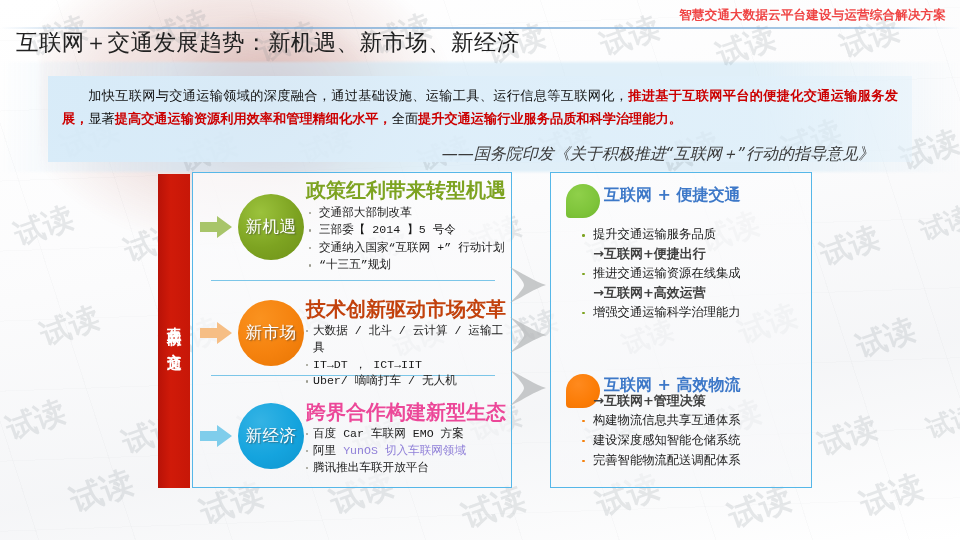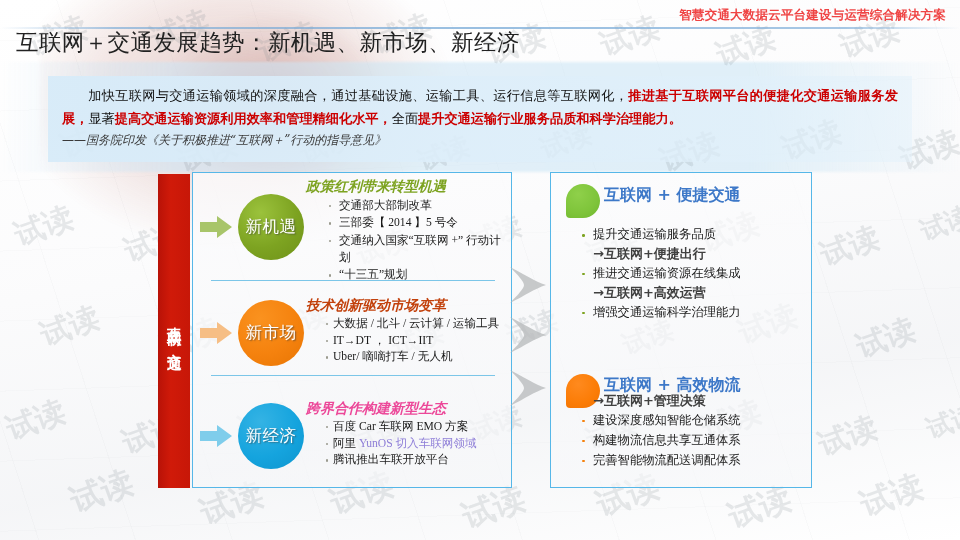--- a/index.html
+++ b/index.html
@@ -67,21 +67,21 @@
     background:linear-gradient(100deg,rgba(214,235,249,.92) 0%,rgba(221,238,250,.88) 45%,rgba(228,242,251,.55) 100%);
     box-sizing:border-box;padding:8px 14px 0 14px;
   }
   #quote-text{
     font-size:13.2px;line-height:1.75;color:#111111;text-align:justify;
     font-family:"DejaVu Sans","Liberation Sans",sans-serif;
   }
   #quote-text .ind{display:inline-block;width:26px;}
   #quote-text .hl{color:#cc0000;font-weight:700;}
   #quote-attrib{
-    margin-top:2px;text-align:left;font-size:12px;color:#3a3a3a;
+    margin-top:14px;text-align:right;font-size:16px;color:#3a3a3a;
     font-style:italic;font-family:"DejaVu Serif","Liberation Serif",serif;padding-right:24px;
   }
 
   
   #red-bar{
     position:absolute;left:158px;top:174px;width:32px;height:314px;
     background:linear-gradient(90deg,#b81207 0%,#d01a09 40%,#c71708 100%);
   }
   #red-bar-text{
     position:absolute;left:0;top:0;width:32px;height:314px;
@@ -111,28 +111,28 @@
   #circle-1{left:238px;top:194px;background:radial-gradient(circle at 34% 28%,#9bc23c 0%,#7da321 55%,#6e9118 100%);}
   #circle-2{left:238px;top:300px;background:radial-gradient(circle at 34% 28%,#fa921f 0%,#f5820e 55%,#e87503 100%);}
   #circle-3{left:238px;top:403px;background:radial-gradient(circle at 34% 28%,#34b3e4 0%,#15a4de 55%,#0d95ce 100%);}
 
   .fat-arrow{position:absolute;width:32px;height:22px;}
   #arrow-1{left:200px;top:216px;}
   #arrow-2{left:200px;top:322px;}
   #arrow-3{left:200px;top:425px;}
 
   .mid-block{position:absolute;left:306px;width:206px;}
-  .mid-h{font-size:14px;font-weight:700;line-height:1.2;font-family:"DejaVu Sans","Liberation Sans",sans-serif;font-style:italic;}
+  .mid-h{font-size:20px;font-weight:700;line-height:1.2;font-family:"DejaVu Sans","Liberation Sans",sans-serif;}
   #mid-h-1{color:#7da321;}
   #mid-h-2{color:#c2410c;}
   #mid-h-3{color:#ec4899;}
   .mid-list{list-style:none;margin:2px 0 0 0;padding:0;}
   .mid-list li{
     font-size:11.6px;line-height:1.5;color:#1a1a1a;position:relative;
-    padding-left:13px;font-family:Liberation Serif, serif;margin-left:20px;
+    padding-left:13px;font-family:Liberation Mono, monospace;
   }
   .mid-list.tight li{padding-left:7px;line-height:1.45;}
   .mid-list li:before{
     content:"";position:absolute;left:3px;top:8px;width:2.4px;height:2.4px;
     border-radius:50%;background:#9a9a8e;
   }
   .mid-list.tight li:before{left:0px;top:7px;}
   .mid-list li .alt{color:#8f7fd8;}
 
   
@@ -335,17 +335,17 @@
   <ul class="rt-list">
     <li class="b-green">增强交通运输科学治理能力</li>
   </ul>
 </div>
 
 <div class="drop" id="drop-2"></div>
 <div class="rt-h" id="rt-h-2">互联网 + 高效物流</div>
 <div class="rt-body" id="rt-body-2">
   <div class="rt-arrow">→互联网+管理决策</div>
   <ul class="rt-list">
+    <li class="b-orange">构建物流信息共享互通体系</li>
     <li class="b-orange">建设深度感知智能仓储系统</li>
-    <li class="b-orange">构建物流信息共享互通体系</li>
     <li class="b-orange">完善智能物流配送调配体系</li>
   </ul>
 </div>
 
 </body></html>

